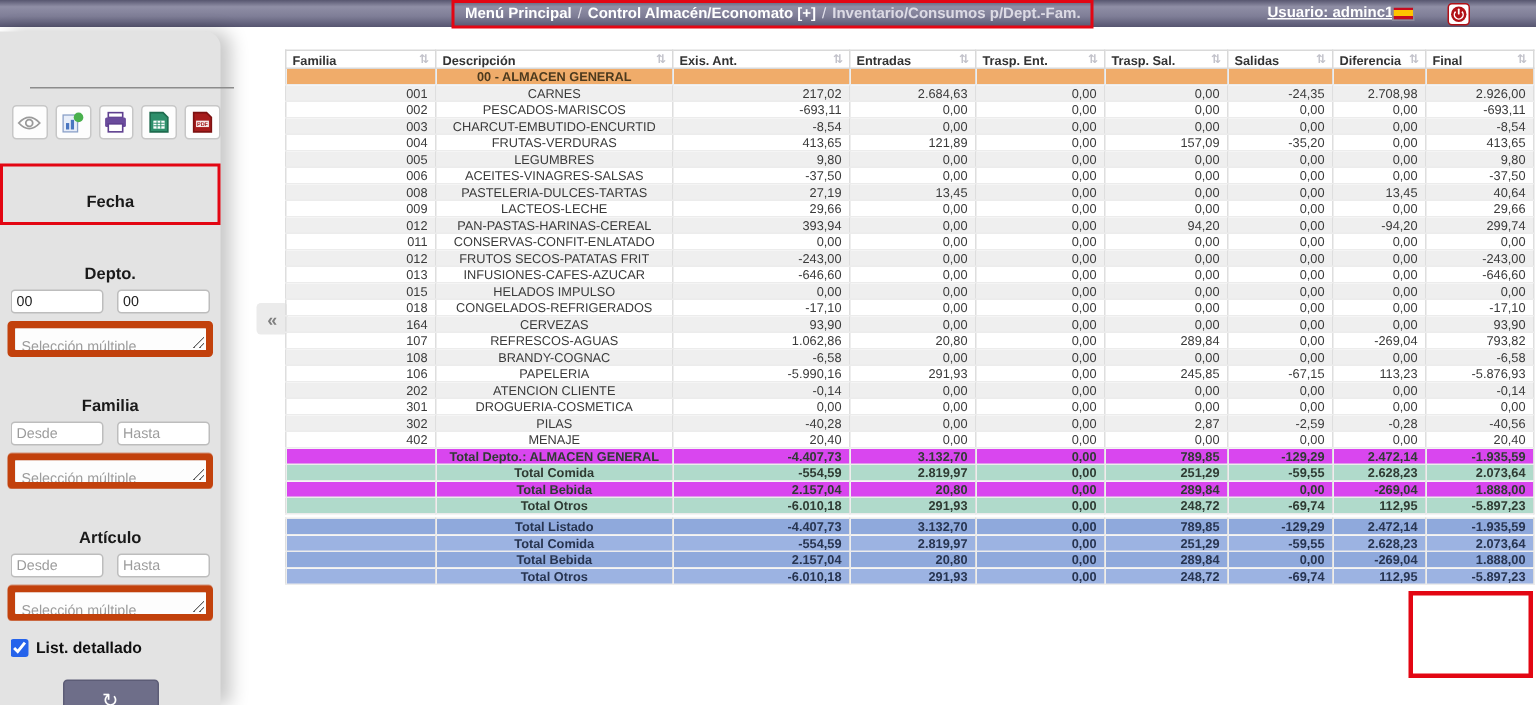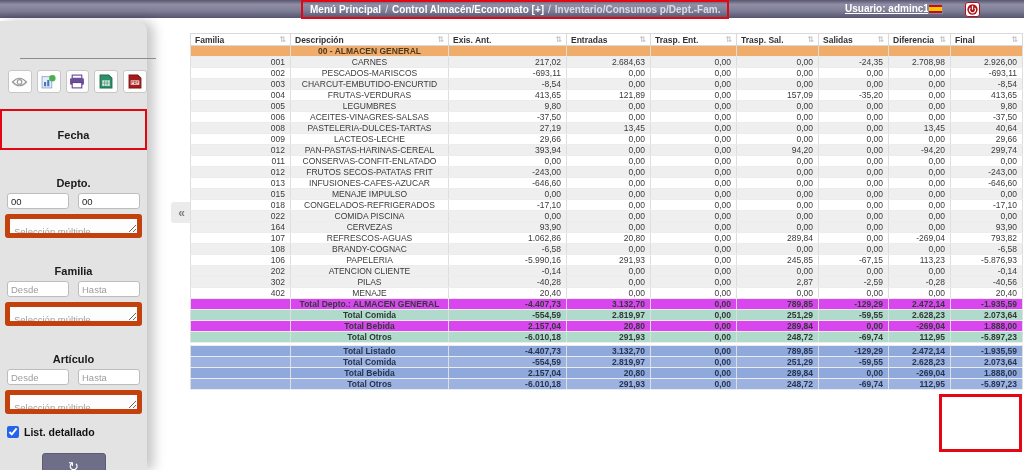--- a/index.html
+++ b/index.html
@@ -382,50 +382,39 @@
           <td class="c2 r">-646,60</td>
           <td class="c3 r">0,00</td>
           <td class="c4 r">0,00</td>
           <td class="c5 r">0,00</td>
           <td class="c6 r">0,00</td>
           <td class="c7 r">0,00</td>
           <td class="c8 r">-646,60</td>
         </tr>
         <tr class="data odd">
           <td class="c0 r">015</td>
-          <td class="c1 l">MENAJE IMPULSO</td>
+          <td class="c1 l">HELADOS IMPULSO</td>
           <td class="c2 r">0,00</td>
           <td class="c3 r">0,00</td>
           <td class="c4 r">0,00</td>
           <td class="c5 r">0,00</td>
           <td class="c6 r">0,00</td>
           <td class="c7 r">0,00</td>
           <td class="c8 r">0,00</td>
         </tr>
         <tr class="data even">
           <td class="c0 r">018</td>
           <td class="c1 l">CONGELADOS-REFRIGERADOS</td>
           <td class="c2 r">-17,10</td>
           <td class="c3 r">0,00</td>
           <td class="c4 r">0,00</td>
           <td class="c5 r">0,00</td>
           <td class="c6 r">0,00</td>
           <td class="c7 r">0,00</td>
           <td class="c8 r">-17,10</td>
-        </tr>
-        <tr class="data odd">
-          <td class="c0 r">022</td>
-          <td class="c1 l">COMIDA PISCINA</td>
-          <td class="c2 r">0,00</td>
-          <td class="c3 r">0,00</td>
-          <td class="c4 r">0,00</td>
-          <td class="c5 r">0,00</td>
-          <td class="c6 r">0,00</td>
-          <td class="c7 r">0,00</td>
-          <td class="c8 r">0,00</td>
         </tr>
         <tr class="data odd">
           <td class="c0 r">164</td>
           <td class="c1 l">CERVEZAS</td>
           <td class="c2 r">93,90</td>
           <td class="c3 r">0,00</td>
           <td class="c4 r">0,00</td>
           <td class="c5 r">0,00</td>
           <td class="c6 r">0,00</td>
           <td class="c7 r">0,00</td>
@@ -468,20 +457,31 @@
           <td class="c0 r">202</td>
           <td class="c1 l">ATENCION CLIENTE</td>
           <td class="c2 r">-0,14</td>
           <td class="c3 r">0,00</td>
           <td class="c4 r">0,00</td>
           <td class="c5 r">0,00</td>
           <td class="c6 r">0,00</td>
           <td class="c7 r">0,00</td>
           <td class="c8 r">-0,14</td>
         </tr>
+        <tr class="data even">
+          <td class="c0 r">301</td>
+          <td class="c1 l">DROGUERIA-COSMETICA</td>
+          <td class="c2 r">0,00</td>
+          <td class="c3 r">0,00</td>
+          <td class="c4 r">0,00</td>
+          <td class="c5 r">0,00</td>
+          <td class="c6 r">0,00</td>
+          <td class="c7 r">0,00</td>
+          <td class="c8 r">0,00</td>
+        </tr>
         <tr class="data odd">
           <td class="c0 r">302</td>
           <td class="c1 l">PILAS</td>
           <td class="c2 r">-40,28</td>
           <td class="c3 r">0,00</td>
           <td class="c4 r">0,00</td>
           <td class="c5 r">2,87</td>
           <td class="c6 r">-2,59</td>
           <td class="c7 r">-0,28</td>
           <td class="c8 r">-40,56</td>

